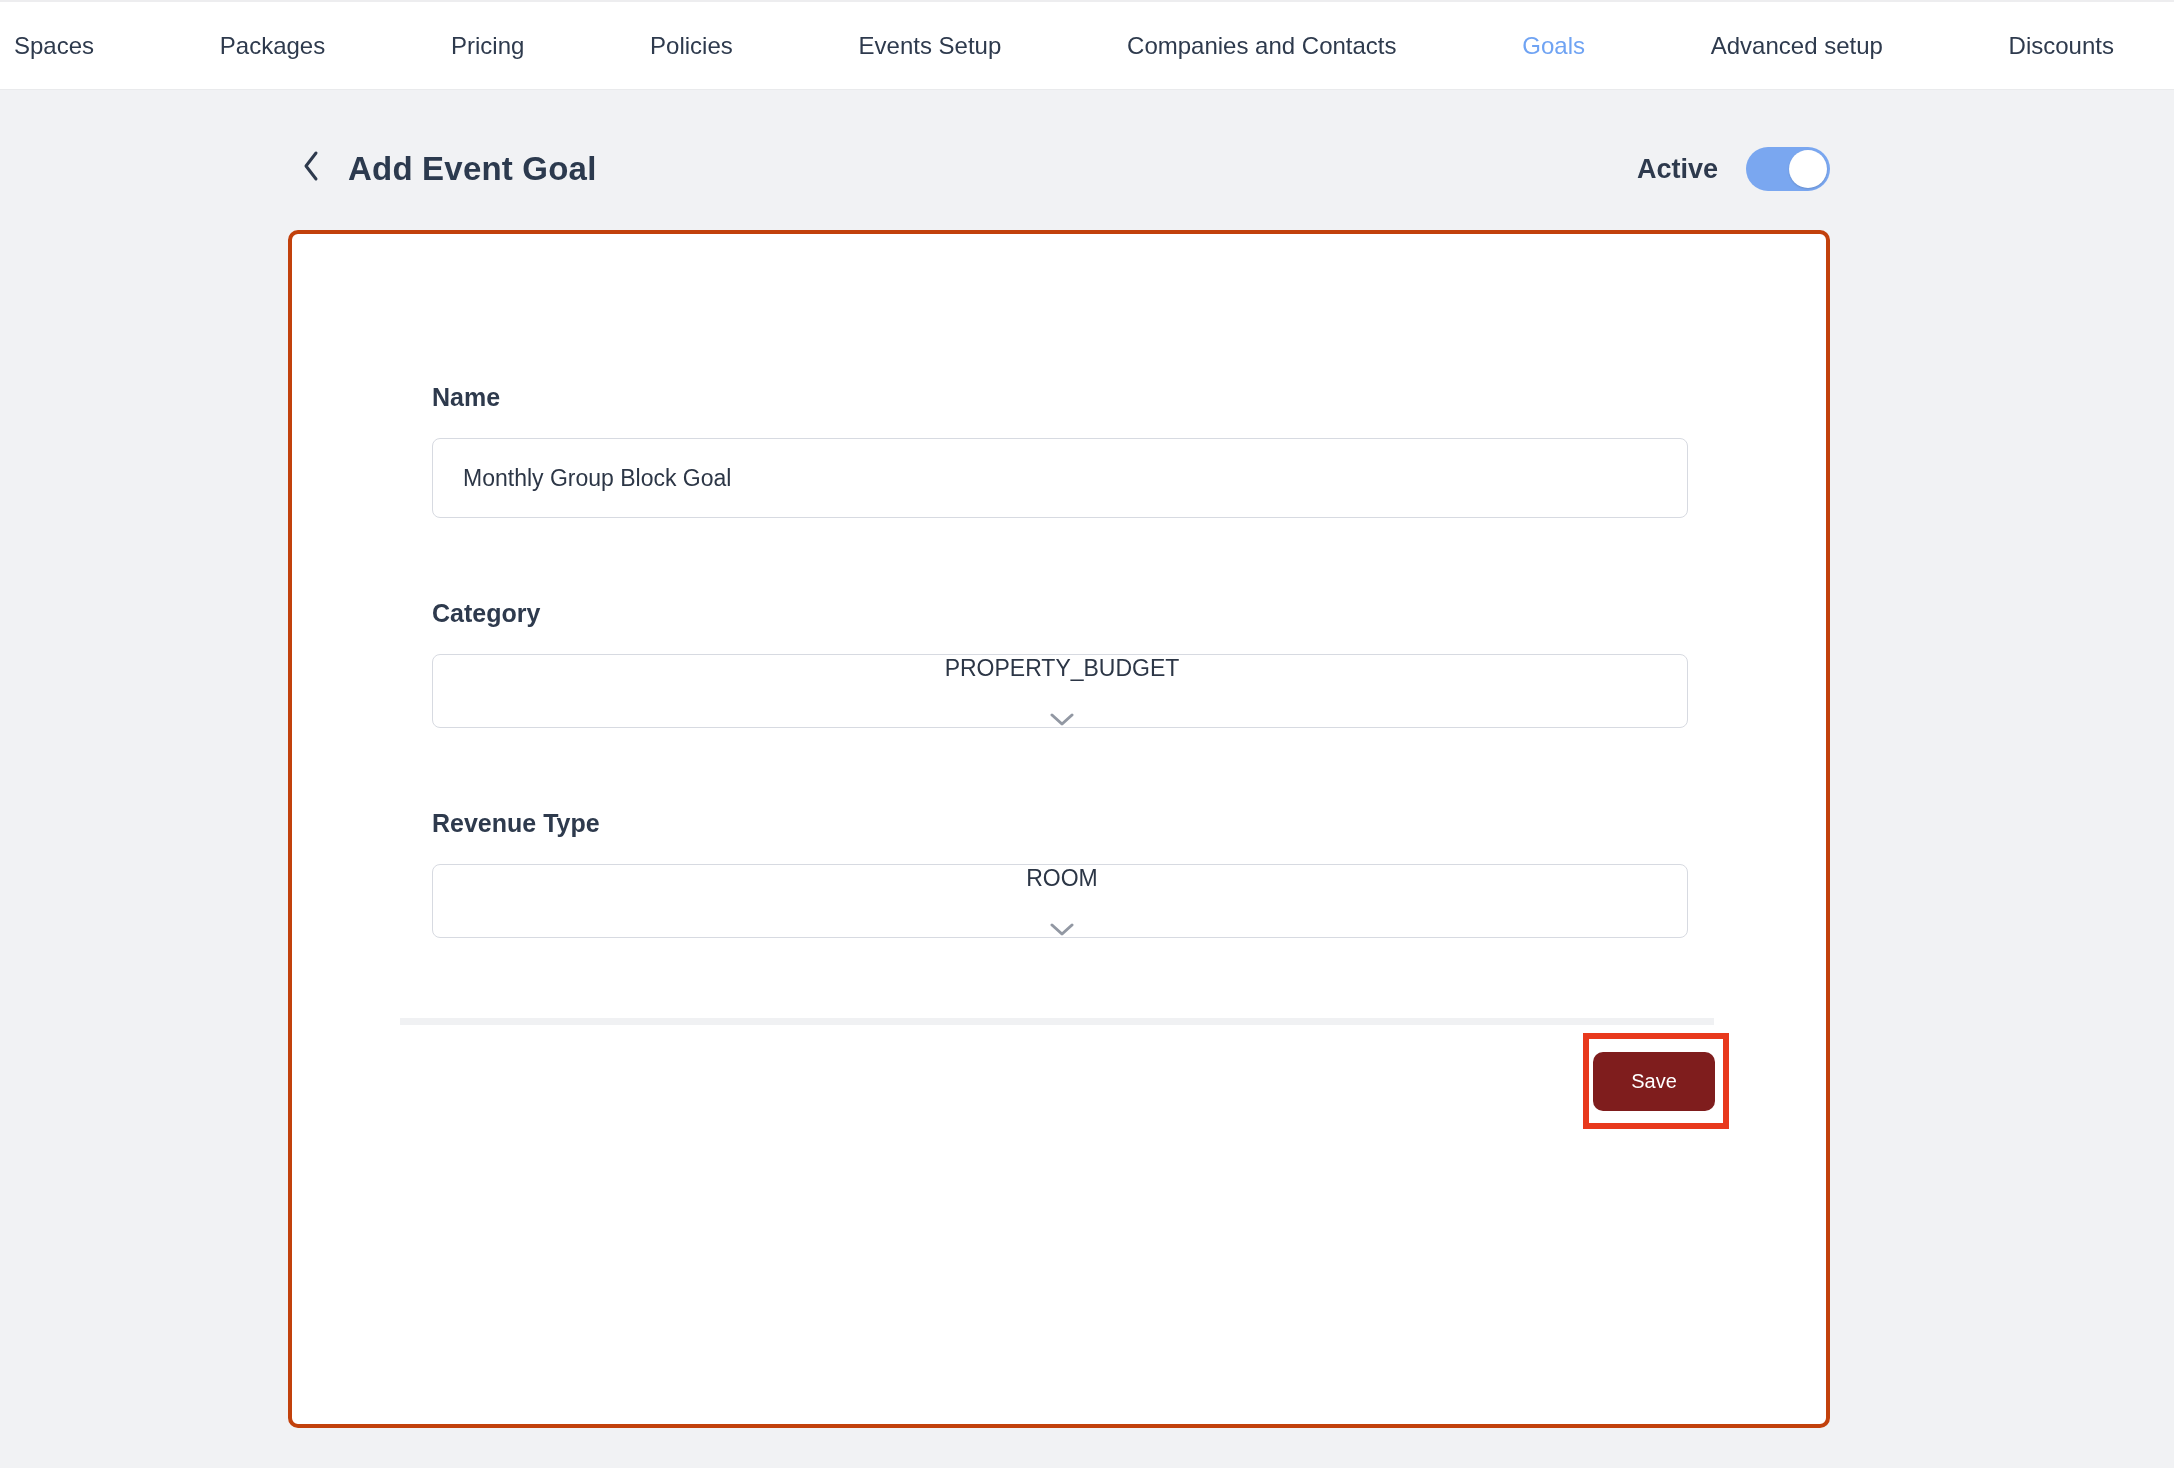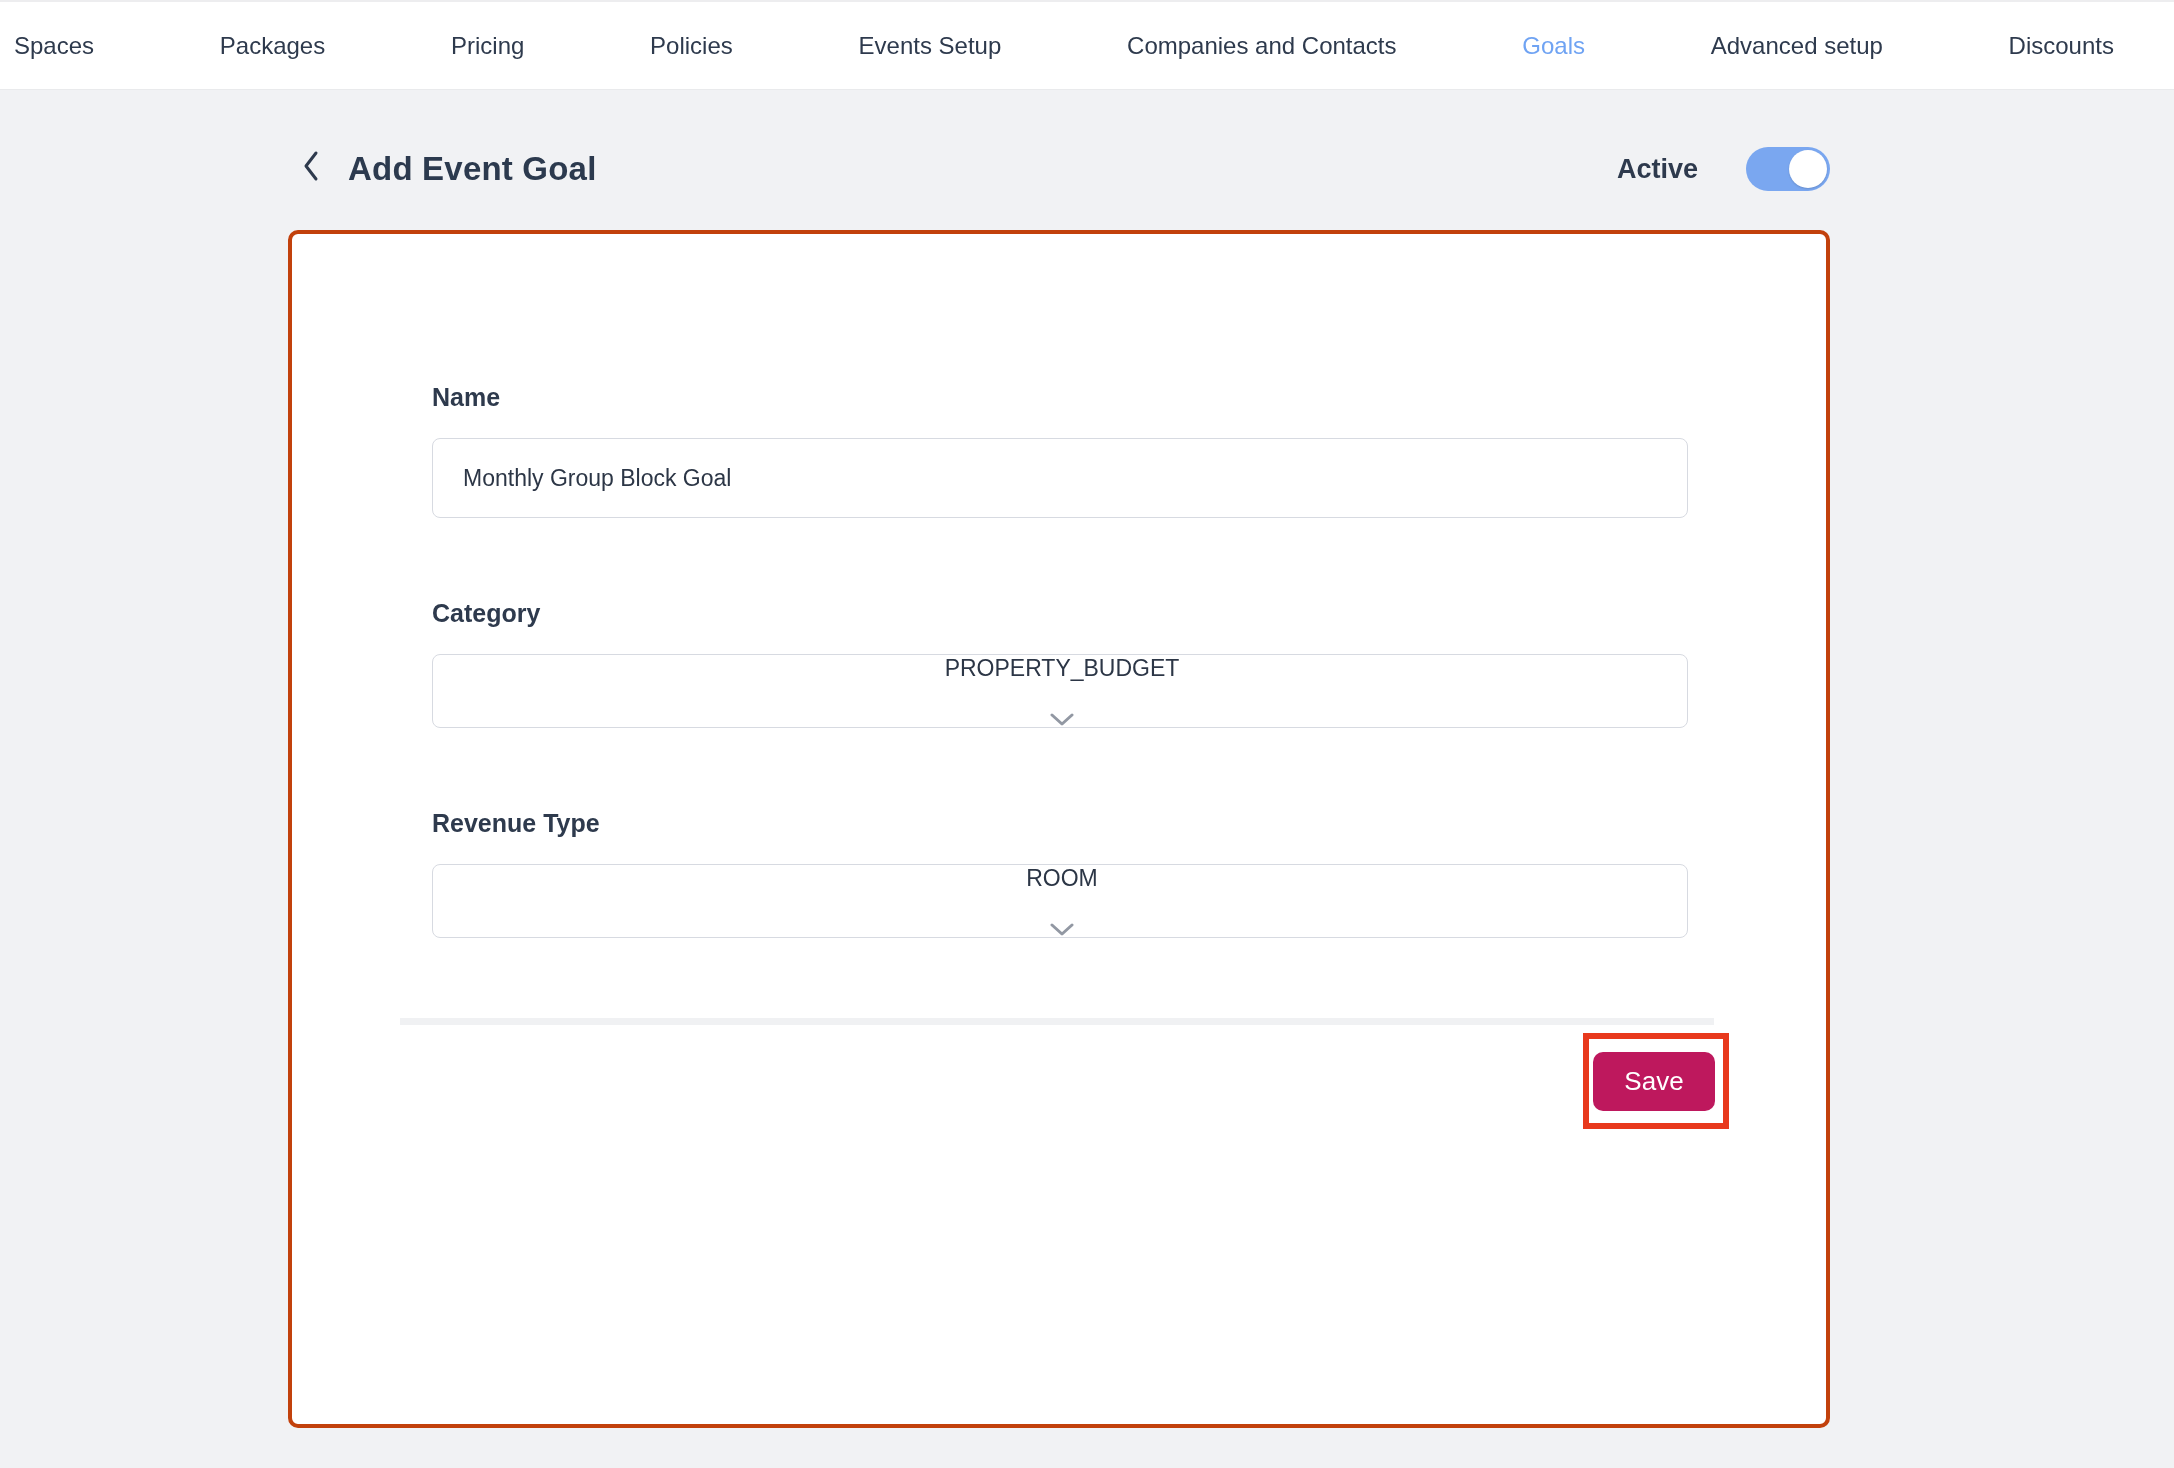--- a/index.html
+++ b/index.html
@@ -61,21 +61,21 @@
   .page-title {
     margin: 0;
     font-size: 33px;
     font-weight: bold;
     color: #2c3a4e;
     letter-spacing: 0.2px;
   }
   .header-right {
     display: flex;
     align-items: center;
-    gap: 48px;
+    gap: 28px;
   }
   .active-label {
     font-size: 27px;
     font-weight: bold;
     color: #2e3a4d;
   }
   .toggle {
     position: relative;
     width: 84px;
     height: 44px;
@@ -154,26 +154,26 @@
     margin-right: -41px;
   }
   .annotation-box {
     border: 6px solid #e8391d;
     padding: 13px 8px 12px 4px;
     background: transparent;
   }
   .save-btn {
     width: 122px;
     height: 59px;
-    background: #be185d;
+    background: #7f1d1d;
     border: none;
     border-radius: 10px;
     color: #ffffff;
     font-family: "Liberation Sans", sans-serif;
-    font-size: 26px;
+    font-size: 20px;
     cursor: pointer;
   }
 </style>
 </head>
 <body>
 
 <nav class="top-nav">
   <span class="nav-item">Spaces</span>
   <span class="nav-item">Packages</span>
   <span class="nav-item">Pricing</span>

